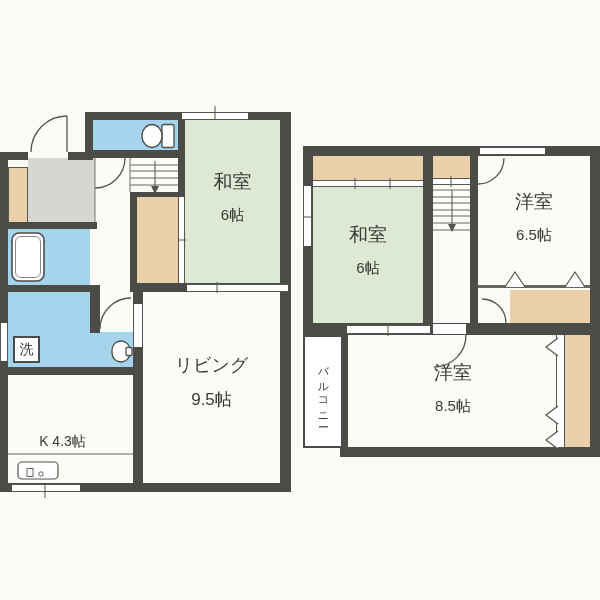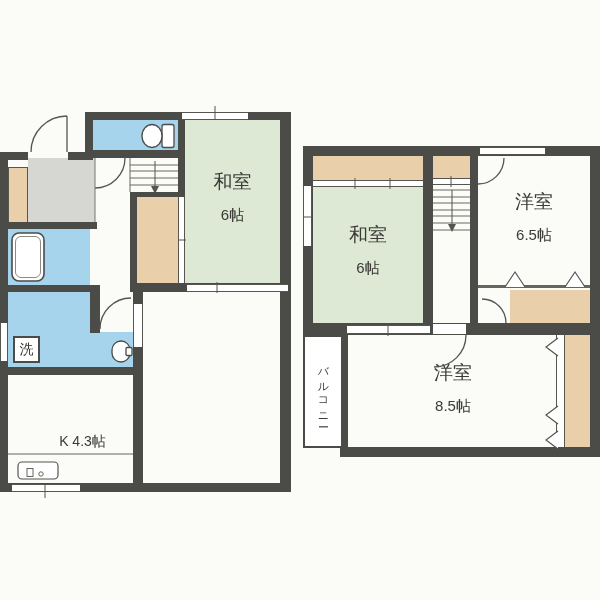--- a/index.html
+++ b/index.html
@@ -91,21 +91,25 @@
   <div class="win-v" style="left:133px;top:304px;width:10px;height:43px"></div>
   <div class="room white" style="left:433px;top:324px;width:33px;height:10px"></div>
 
   <div class="balcony" style="left:303px;top:335px;width:40px;height:113px"></div>
   <div class="lbl-balcony" style="left:303px;top:340px;width:40px;height:103px">バルコニー</div>
 
   <div class="lbl" style="left:185px;top:170px;width:95px;height:54px">
     <span class="nm">和室</span>
     <span class="sz">6帖</span>
   </div>
-  <div class="lbl lbl-kitchen" style="left:20px;top:432px;width:125px;height:20px">K 4.3帖</div>
+  <div class="lbl lbl-living" style="left:143px;top:352px;width:137px;height:60px">
+    <span class="nm">リビング</span>
+    <span class="sz">9.5帖</span>
+  </div>
+  <div class="lbl lbl-kitchen" style="left:0;top:432px;width:125px;height:20px">K 4.3帖</div>
   <div class="laundry" style="left:13px;top:336px;width:27px;height:27px">
     <span>洗</span>
   </div>
   <div class="lbl" style="left:313px;top:223px;width:110px;height:54px">
     <span class="nm">和室</span>
     <span class="sz">6帖</span>
   </div>
   <div class="lbl" style="left:478px;top:190px;width:112px;height:54px">
     <span class="nm">洋室</span>
     <span class="sz">6.5帖</span>

